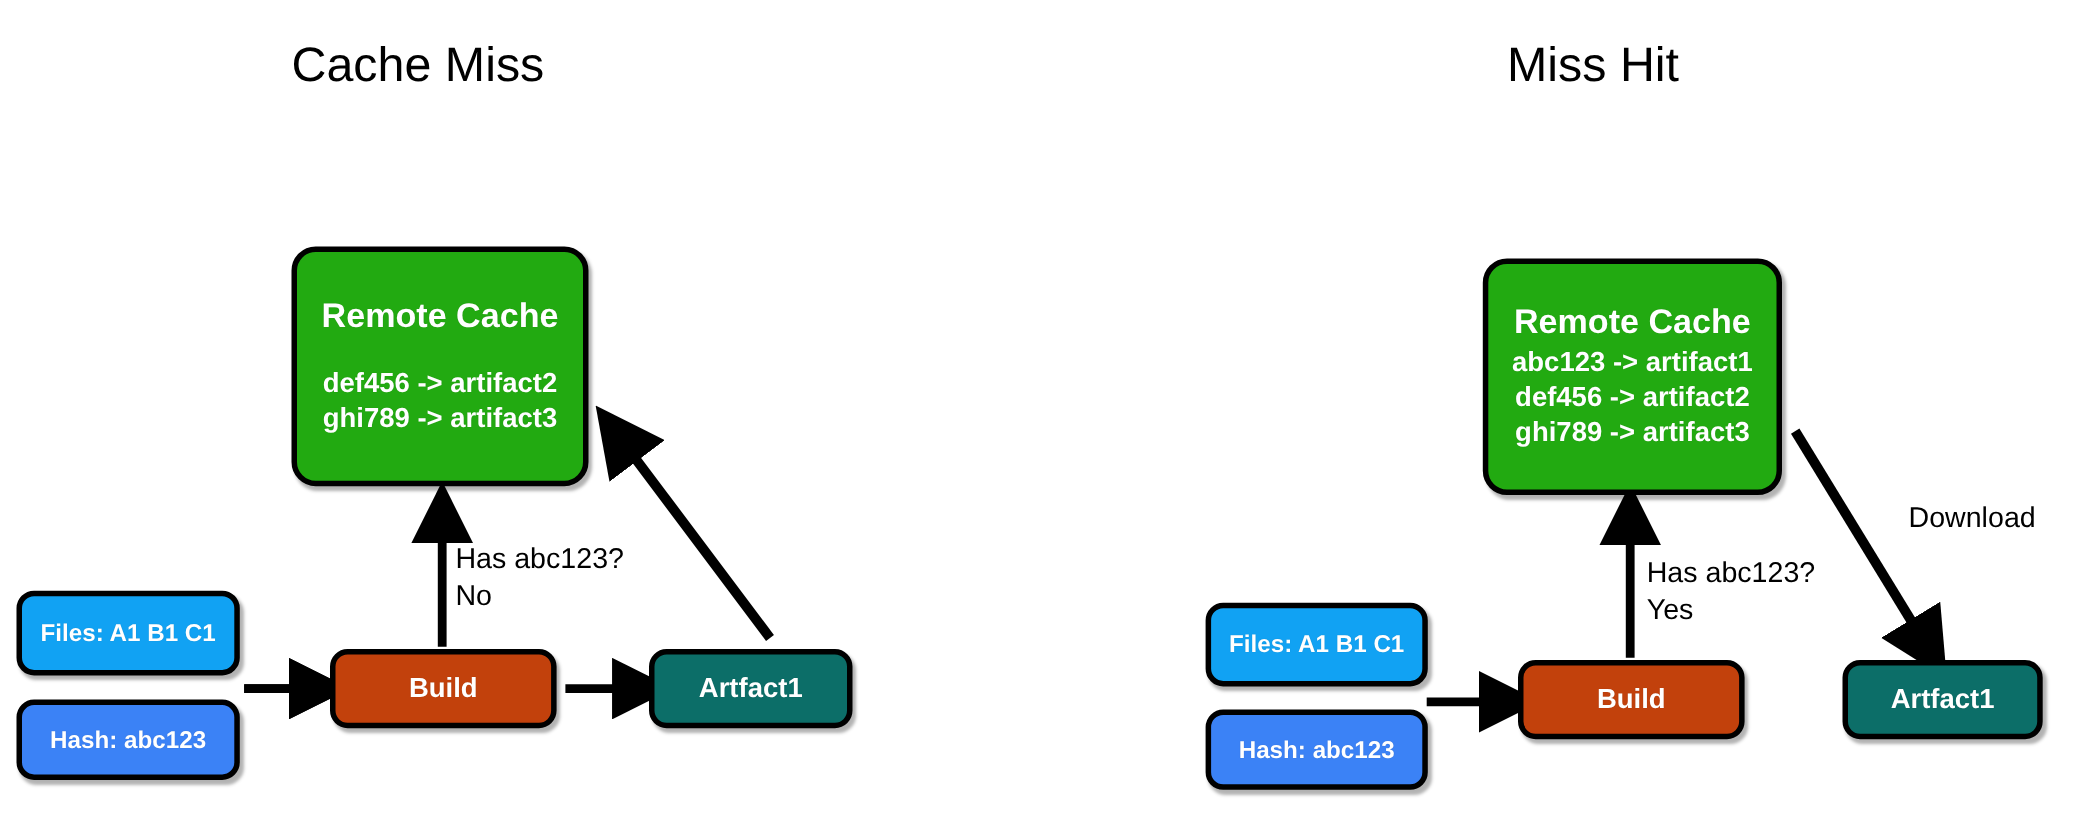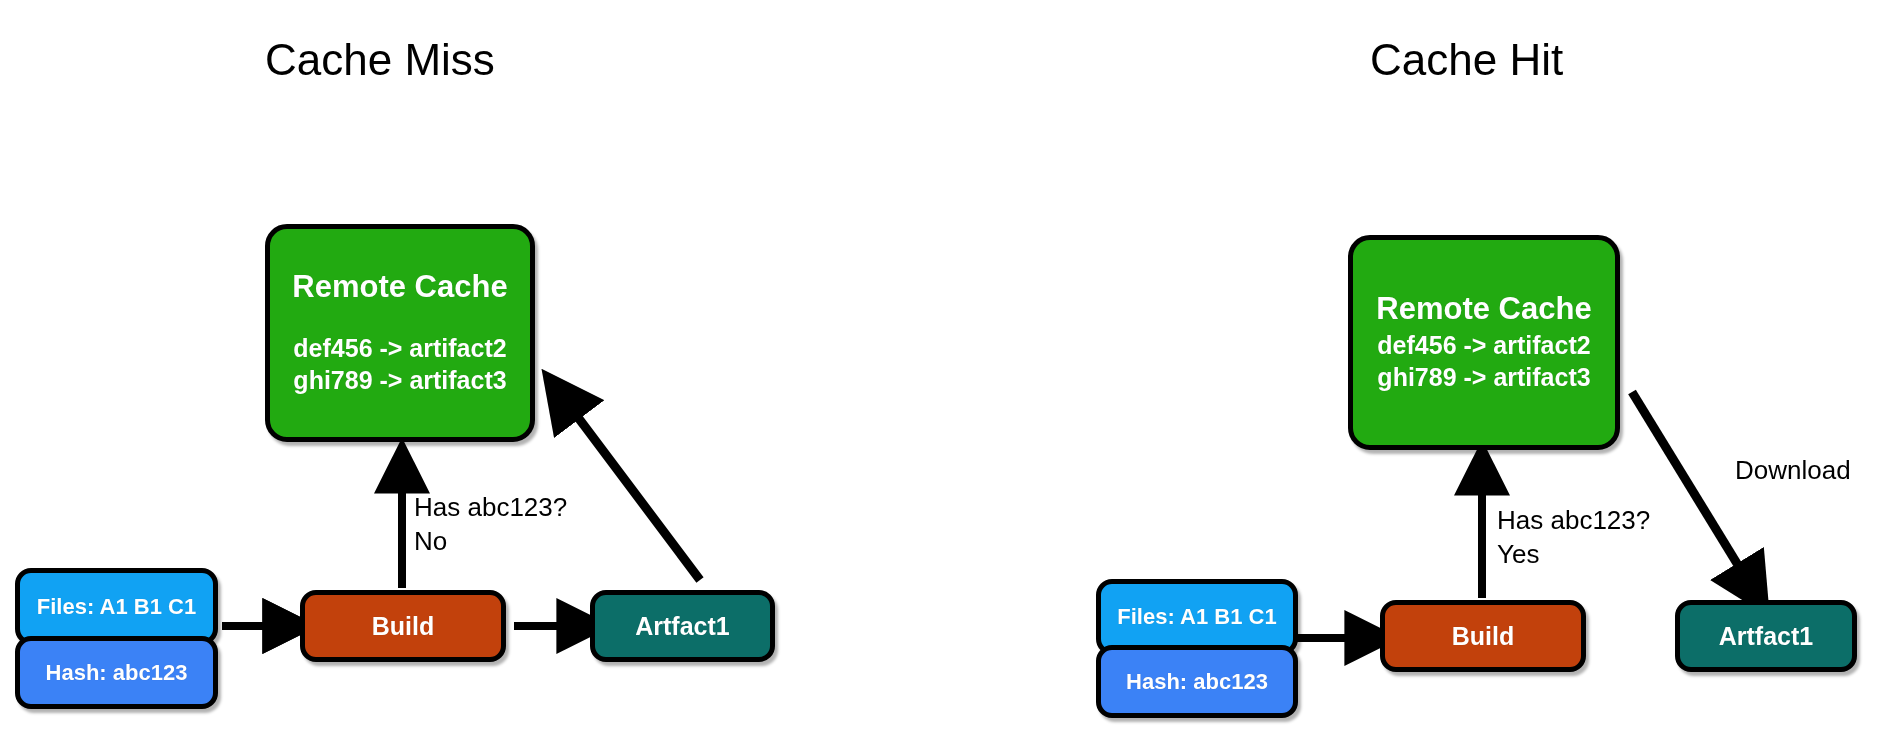--- a/index.html
+++ b/index.html
@@ -44,21 +44,21 @@
     display: flex;
     flex-direction: column;
     align-items: center;
     justify-content: center;
     color: #ffffff;
     font-weight: bold;
     text-shadow: 0 0 1px rgba(0,0,0,0.18);
     box-shadow: 3px 4px 3px rgba(0,0,0,0.30);
   }
   .node-green { background: #22aa11; border-radius: 22px; }
-  .node-blue  { background: #11a2f3; margin-top: 31px; }
+  .node-blue  { background: #11a2f3; }
   .node-orange{ background: #3b82f6; }
   .node-pink  { background: #c2410c; }
   .node-teal  { background: #0c6e68; }
 
   .cache-title {
     font-size: 31px;
     font-weight: bold;
     line-height: 1.1;
     margin-bottom: 2px;
   }
@@ -139,24 +139,25 @@
   </div>
 
   <div class="node node-pink" style="left:300px; top:590px; width:206px; height:72px;">
     <div class="node-label">Build</div>
   </div>
 
   <div class="node node-teal" style="left:590px; top:590px; width:185px; height:72px;">
     <div class="node-label">Artfact1</div>
   </div>
 
-  <div class="title" style="left:1370px; top:35px;">Cache Hit</div>
+  <div class="title" style="left:1370px; top:35px;">Miss Hit</div>
 
   <div class="node node-green" style="left:1348px; top:235px; width:272px; height:215px;">
     <div class="cache-title">Remote Cache</div>
+    <div class="cache-line">abc123 -&gt; artifact1</div>
     <div class="cache-line">def456 -&gt; artifact2</div>
     <div class="cache-line">ghi789 -&gt; artifact3</div>
   </div>
 
   <div class="edge-label" style="left:1497px; top:503px;">Has abc123?
 Yes</div>
 
   <div class="edge-label" style="left:1735px; top:453px;">Download</div>
 
   <div class="node node-blue" style="left:1096px; top:548px; width:202px; height:76px;">

